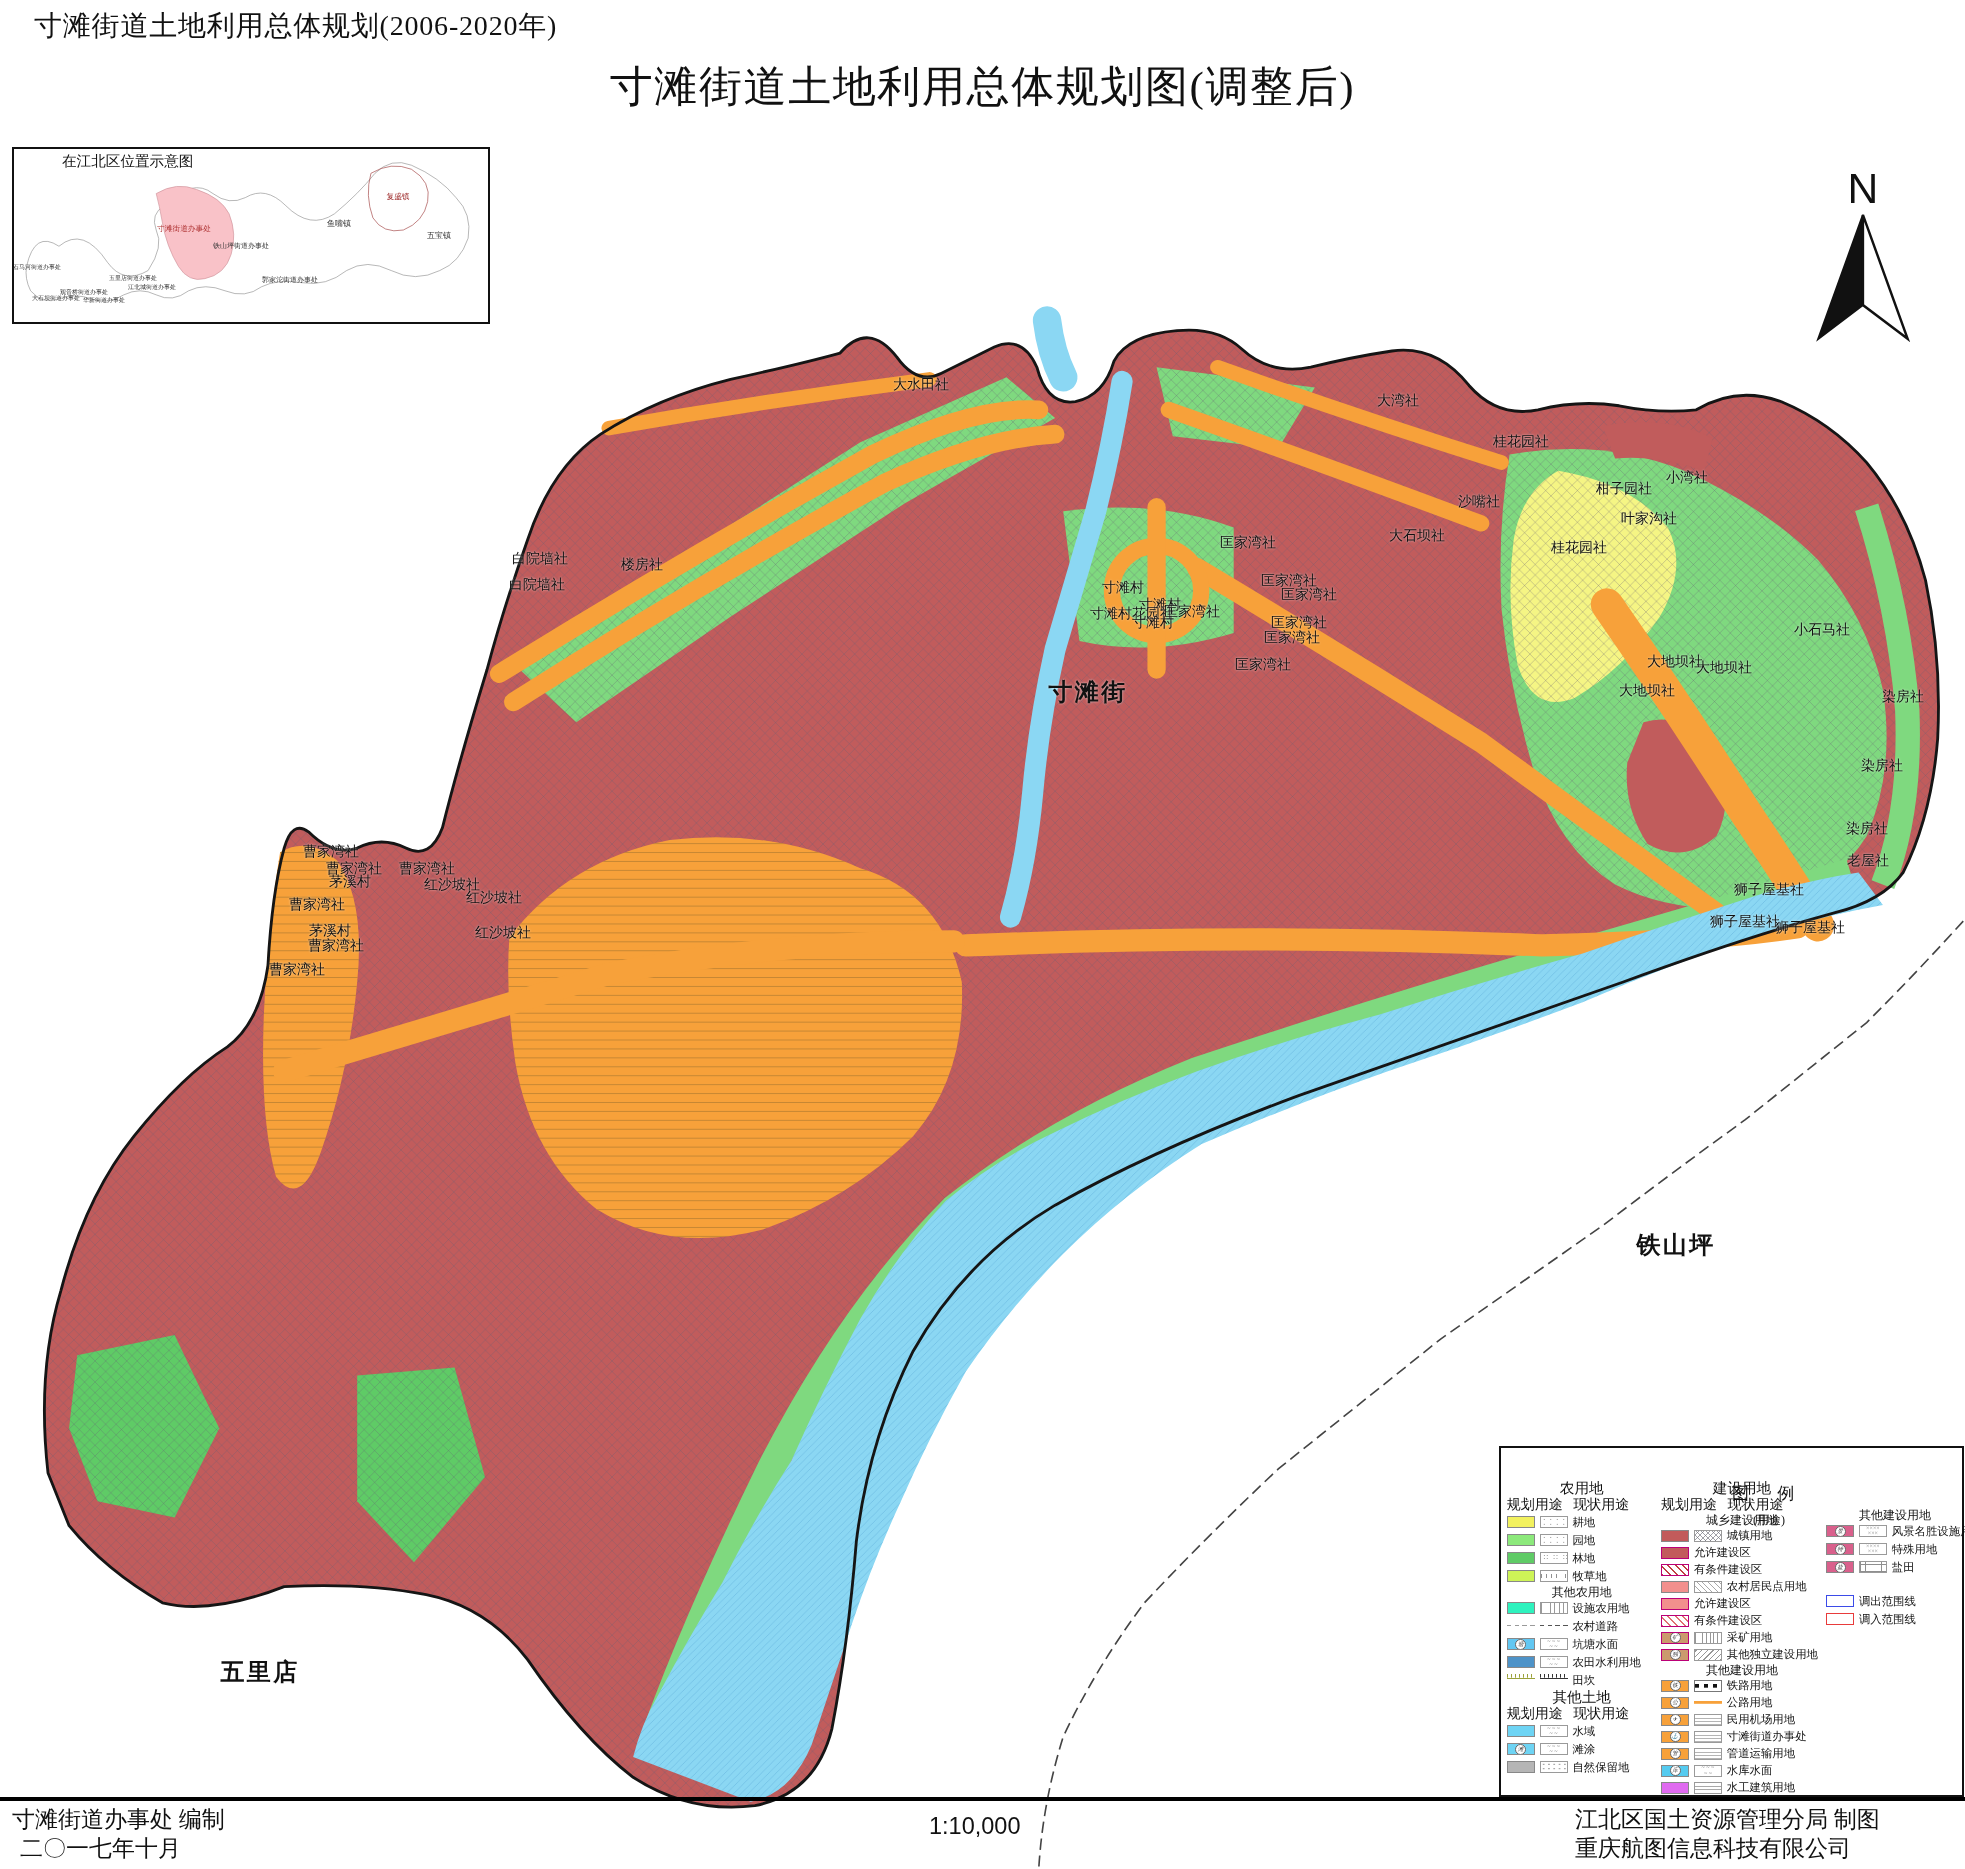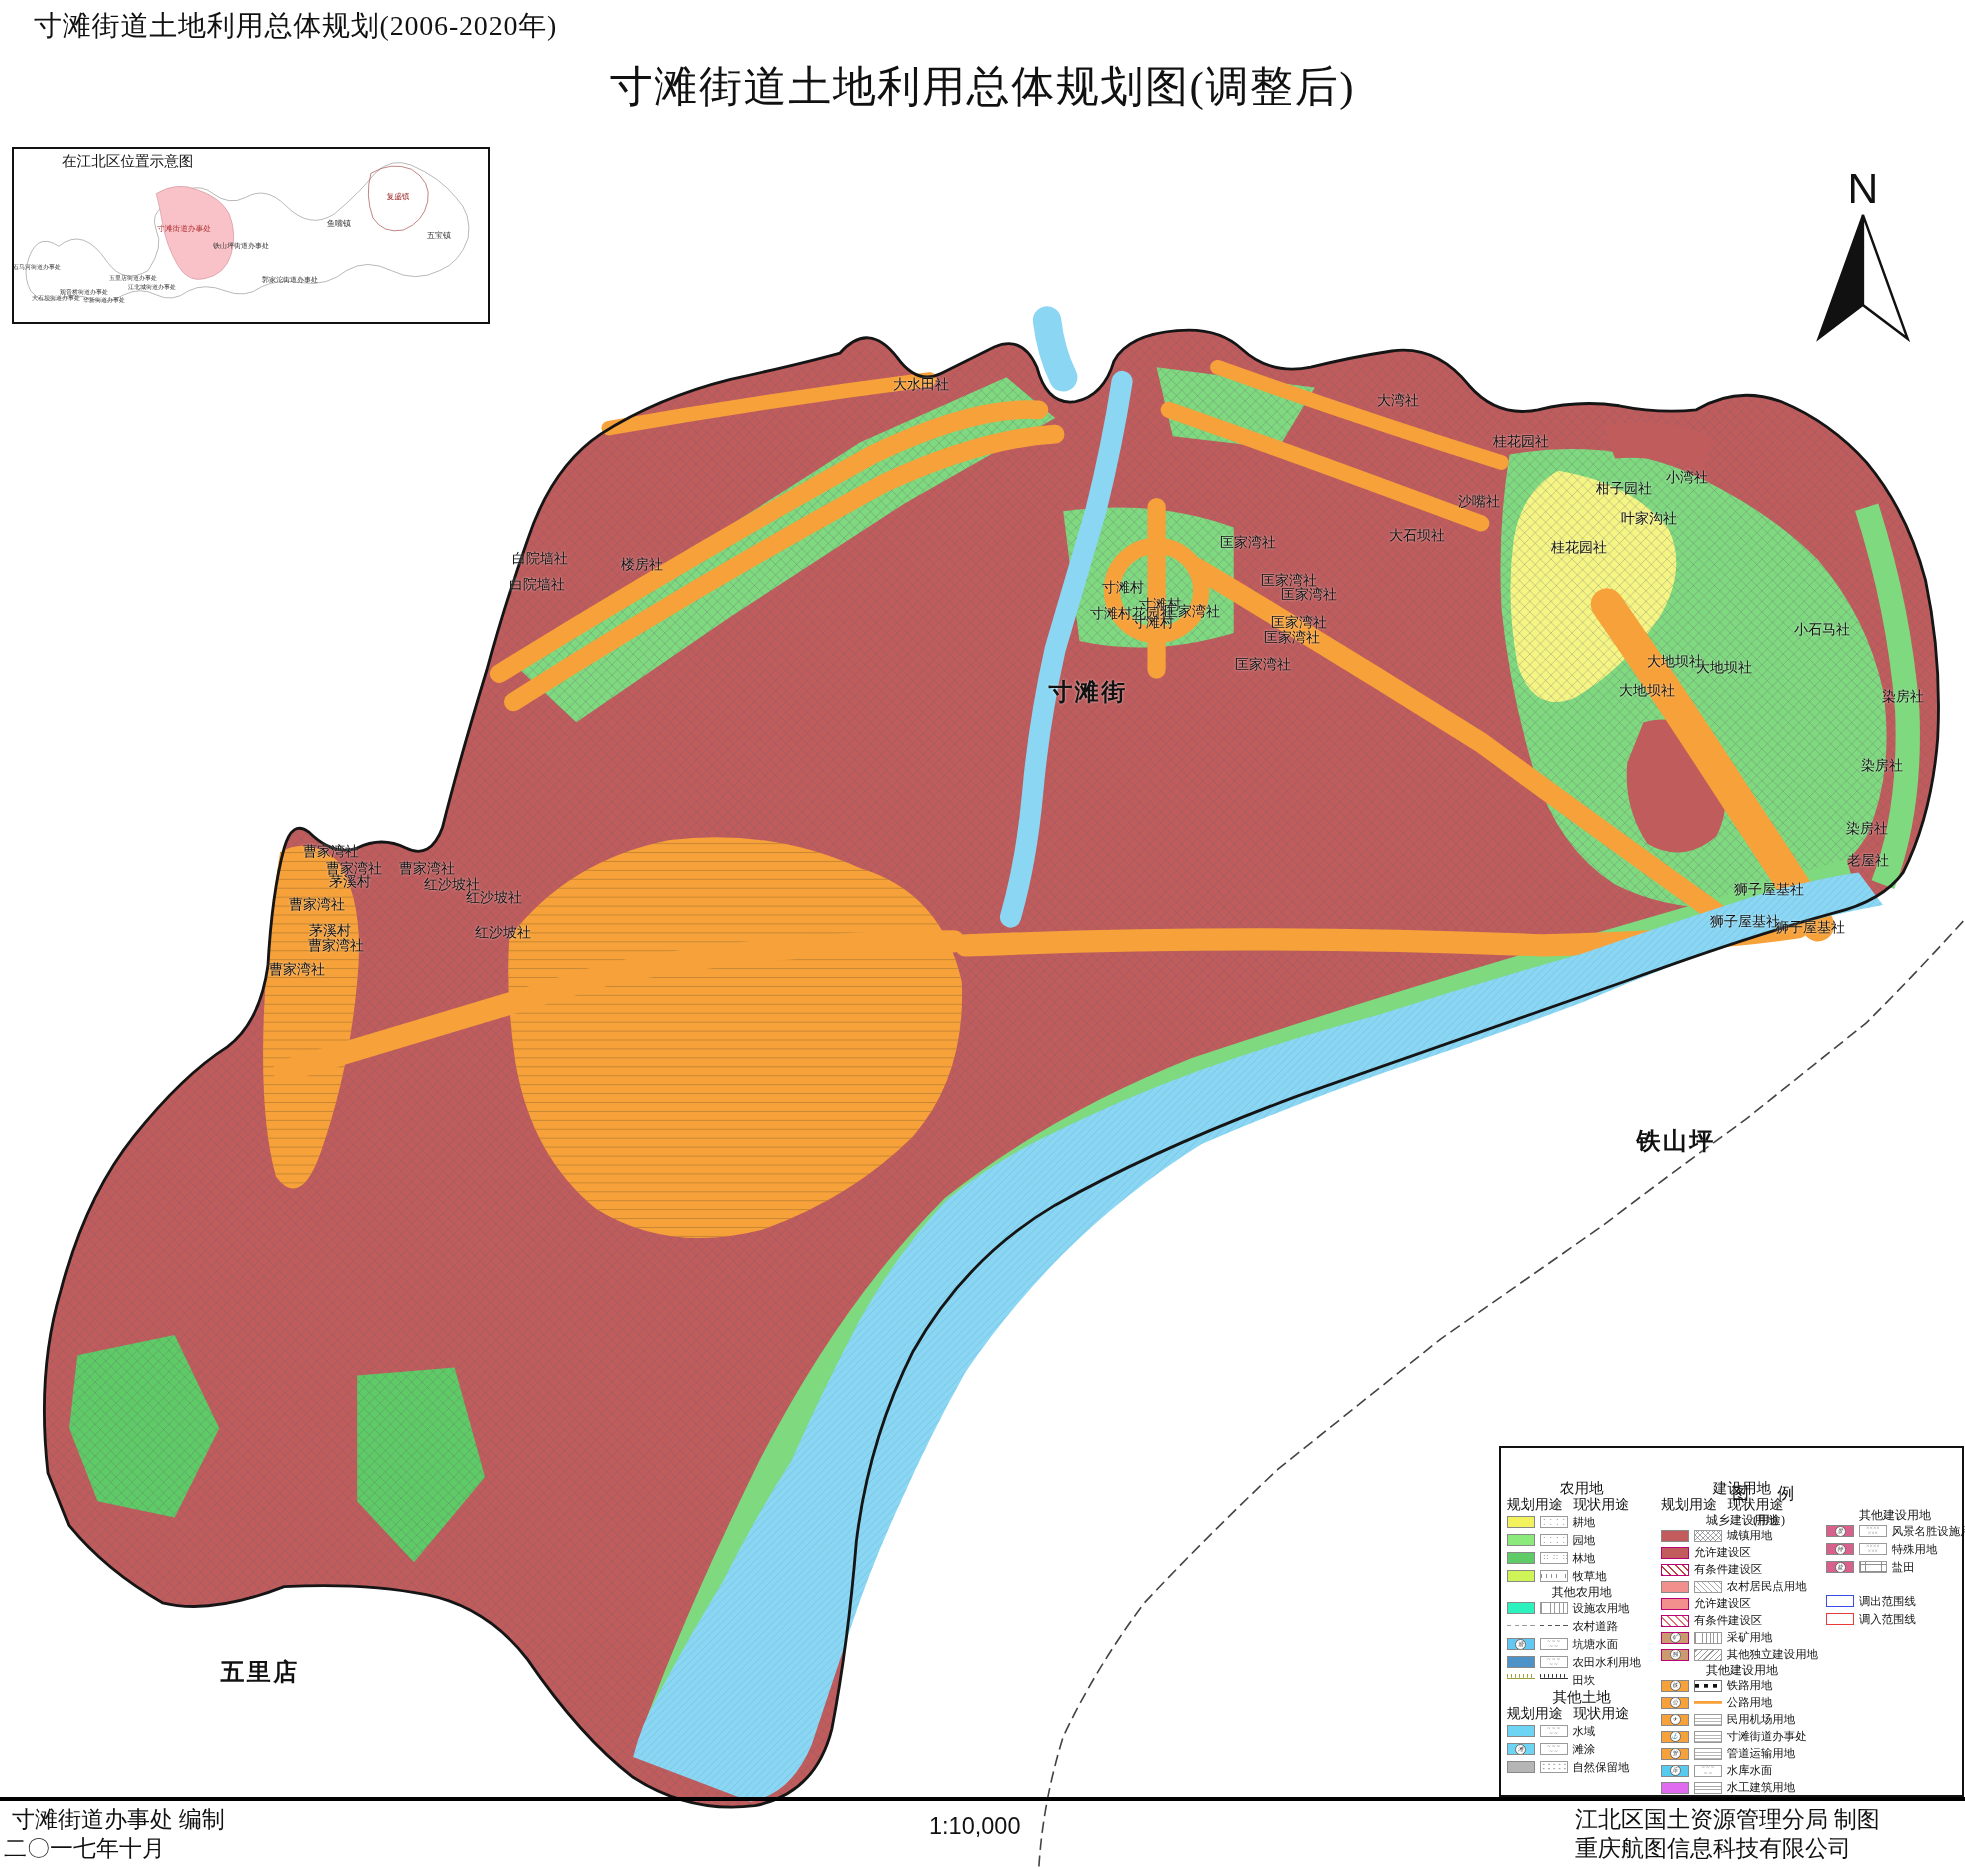--- a/index.html
+++ b/index.html
@@ -69,21 +69,21 @@
   .pl-dashline{border:none;background:repeating-linear-gradient(90deg,#9a9a9a 0 4.5px,transparent 4.5px 7.7px) center/100% 1.2px no-repeat;}
   .pl-combline{border:none;background:
       repeating-linear-gradient(90deg,#9AA13A 0 0.8px,transparent 0.8px 4px) top/100% 3.7px no-repeat,
       linear-gradient(#9AA13A,#9AA13A) 0 3.7px/100% 1px no-repeat;}
   .pl-hatchred{background-image:repeating-linear-gradient(45deg,#C04040 0 1.2px,#fff 1.2px 5.3px);}
   .pl-hatchpink{background-image:repeating-linear-gradient(45deg,#E07070 0 1.2px,#fff 1.2px 5.3px);}
   
   #footer-bar{left:0;top:1797px;width:1965px;height:3.7px;background:#000;}
   .fts{font-size:23px;white-space:nowrap;}
   #footer-left1{left:12px;top:1804px;}
-  #footer-left2{left:4px;top:1833px;}
+  #footer-left2{left:20px;top:1833px;}
   #footer-scale{left:929px;top:1813px;font-family:"Liberation Sans",sans-serif;font-size:23.5px;}
   #footer-right1{left:1575px;top:1804px;}
   #footer-right2{left:1575px;top:1833px;}
 </style>
 </head>
 <body>
 
 <svg class="abs" id="map-canvas" width="1965" height="1869" viewBox="0 0 4842 4606" style="left:0;top:0;">
   <defs>
     <pattern id="xh" width="26" height="26" patternUnits="userSpaceOnUse">
@@ -183,21 +183,21 @@
   <use href="#p-river" fill="#8BD7F3"></use>
   <use href="#p-river" fill="url(#dg)"></use>
 
   <use href="#p-land" fill="none" stroke="#151515" stroke-width="7"></use>
   <path d="M4838,2270 Q4720,2400 4600,2520 Q4450,2640 4300,2760 Q4120,2890 3950,3020 Q3750,3160 3550,3300
            Q3350,3460 3150,3620 Q2980,3780 2820,3950 Q2700,4110 2620,4280 Q2570,4440 2560,4600" fill="none" stroke="#444" stroke-width="4" stroke-dasharray="28 14"></path>
 </svg>
 
 <div class="abs" id="map-labels" style="left:0;top:0;width:1965px;height:1869px;">
     <span class="map-label big" style="left: 1088px; top: 692px; text-align: center;">寸滩街</span>
-    <span class="map-label big" style="left: 1676px; top: 1141px;">铁山坪</span>
+    <span class="map-label big" style="left: 1676px; top: 1245px;">铁山坪</span>
     <span class="map-label big" style="left: 260px; top: 1672px;">五里店</span>
     <span class="map-label" style="left: 921px; top: 385px;">大水田社</span>
     <span class="map-label" style="left: 540px; top: 559px;">白院墙社</span>
     <span class="map-label" style="left: 537px; top: 585px;">白院墙社</span>
     <span class="map-label" style="left: 642px; top: 565px;">楼房社</span>
     <span class="map-label" style="left: 1398px; top: 401px;">大湾社</span>
     <span class="map-label" style="left: 1521px; top: 442px;">桂花园社</span>
     <span class="map-label" style="left: 1687px; top: 478px;">小湾社</span>
     <span class="map-label" style="left: 1624px; top: 489px;">柑子园社</span>
     <span class="map-label" style="left: 1649px; top: 519px;">叶家沟社</span>

